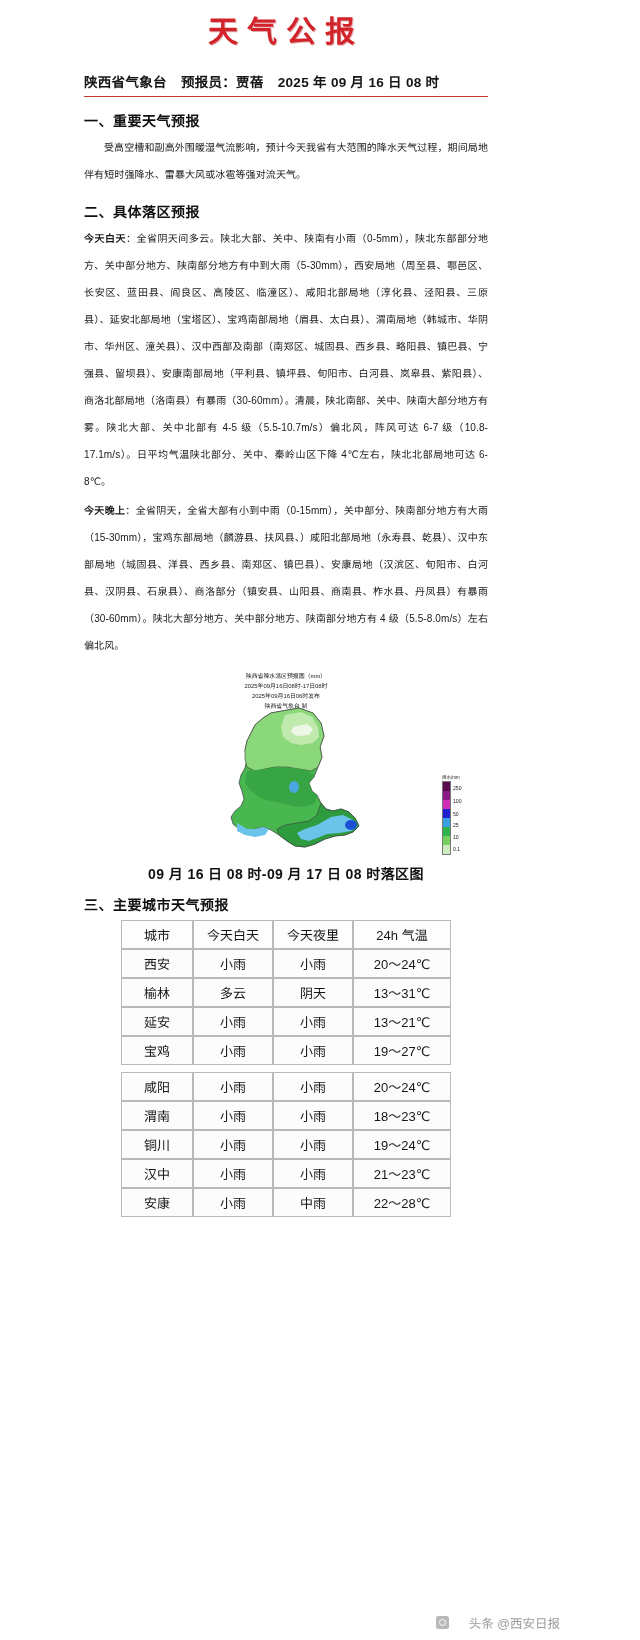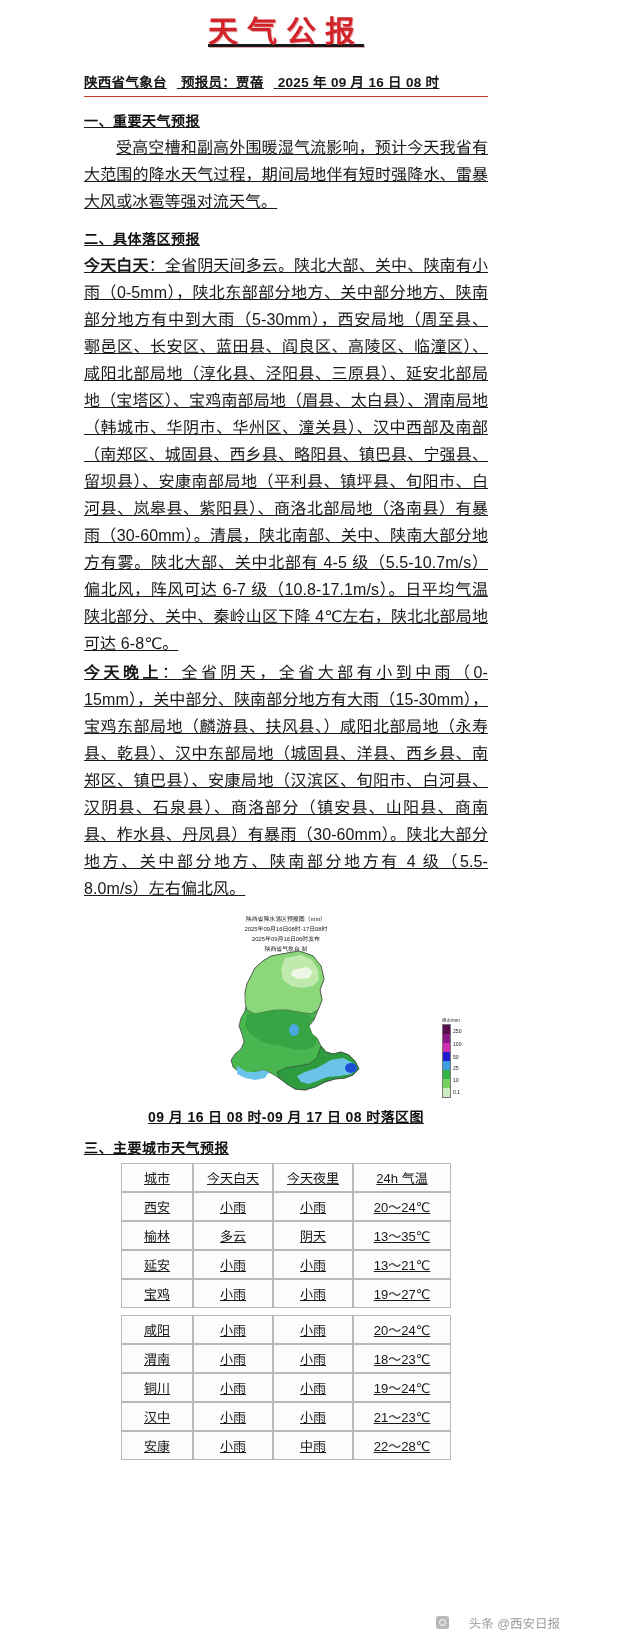--- a/index.html
+++ b/index.html
@@ -14,21 +14,20 @@
     color: #1a1a1a;
     position: relative;
     overflow: hidden;
   }
   .page {
     width: 572px;
     height: 1640px;
     position: relative;
     box-sizing: border-box;
     padding: 0 84px;
-    text-decoration: underline;
   }
 
   
   .doc-title {
     text-align: center;
     color: #d2232a;
     font-size: 30px;
     font-weight: 700;
     letter-spacing: 9px;
     padding-top: 12px;
@@ -54,21 +53,21 @@
     font-size: 14px;
     font-weight: 700;
     color: #111;
     margin-top: 13px;
     margin-bottom: 4px;
     letter-spacing: 0.5px;
   }
 
   
   .para {
-    font-size: 16px;
+    font-size: 10px;
     line-height: 27px;
     text-align: justify;
     text-justify: inter-ideograph;
     color: #181818;
     margin: 0 0 2px 0;
     letter-spacing: 0.1px;
   }
   .para.indent { text-indent: 2em; }
   .para b, .lead {
     font-weight: 700;
@@ -320,21 +319,21 @@
         <tr>
           <td class="c0">西安</td>
           <td class="c1">小雨</td>
           <td class="c2">小雨</td>
           <td class="c3">20～24℃</td>
         </tr>
         <tr>
           <td class="c0">榆林</td>
           <td class="c1">多云</td>
           <td class="c2">阴天</td>
-          <td class="c3">13～35℃</td>
+          <td class="c3">13～31℃</td>
         </tr>
         <tr>
           <td class="c0">延安</td>
           <td class="c1">小雨</td>
           <td class="c2">小雨</td>
           <td class="c3">13～21℃</td>
         </tr>
         <tr>
           <td class="c0">宝鸡</td>
           <td class="c1">小雨</td>

